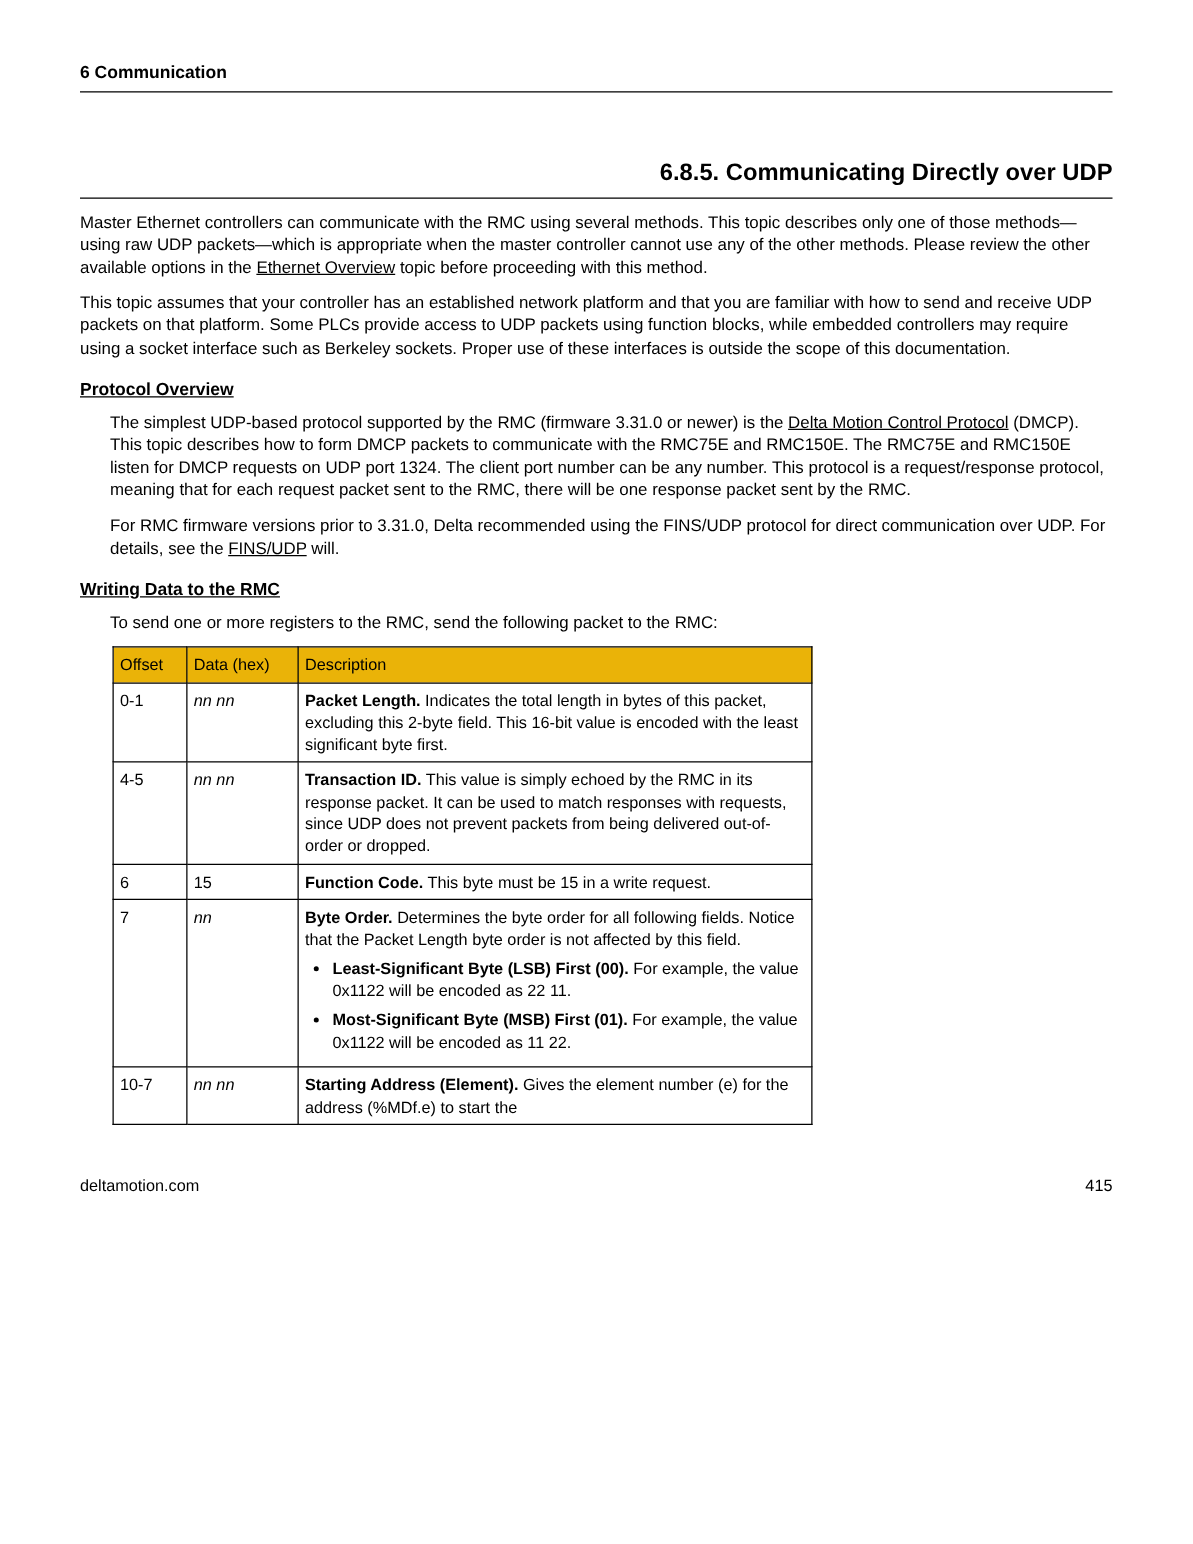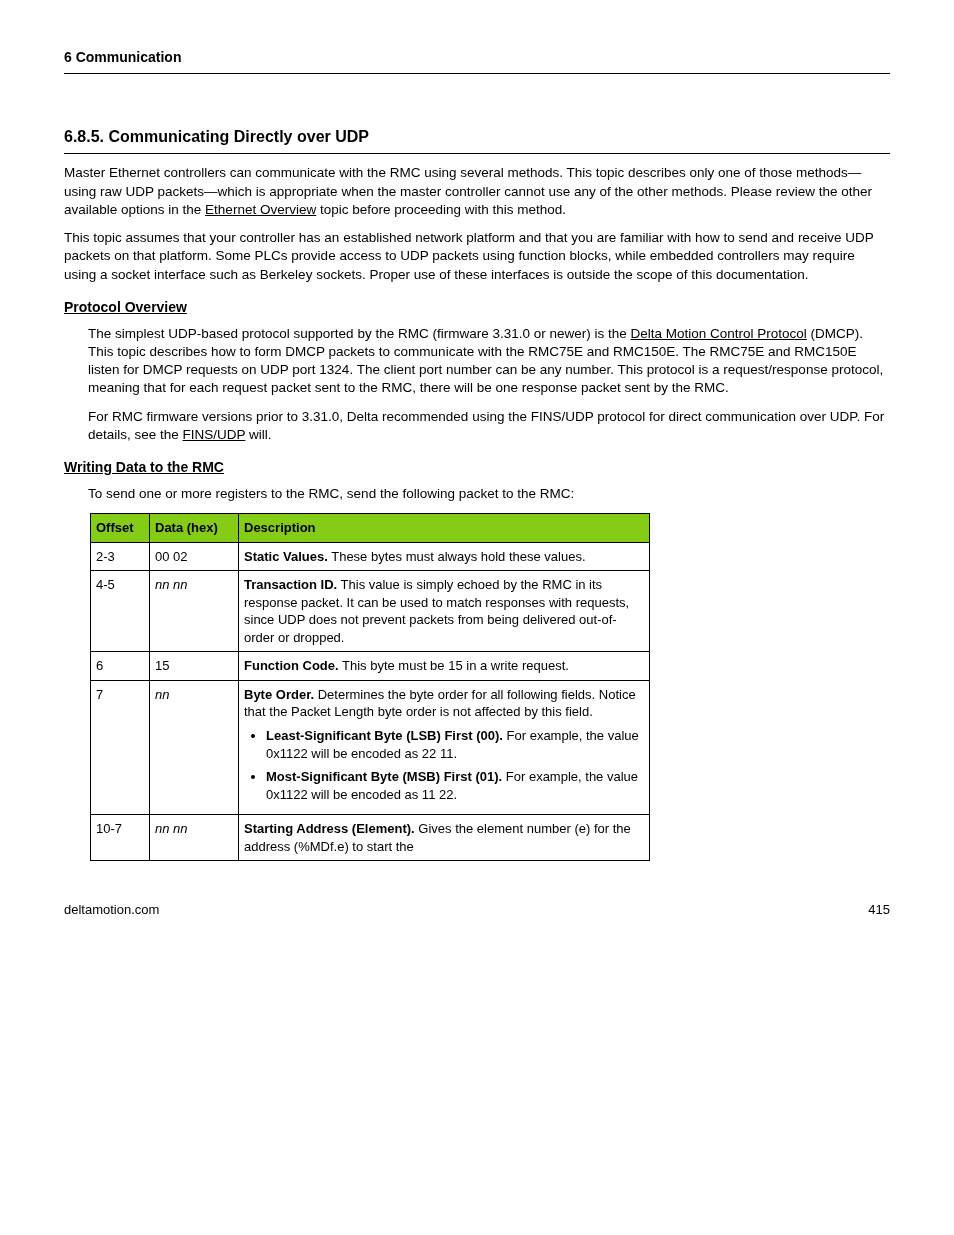--- a/index.html
+++ b/index.html
@@ -13,25 +13,26 @@
     line-height: 1.35;
   }
   .header-right {
     font-weight: bold;
     font-size: 14px;
     border-bottom: 1.5px solid #000;
     padding-bottom: 6px;
     margin-bottom: 52px;
   }
   h1.section-title {
-    font-size: 16px;
+    font-size: 19px;
     font-weight: bold;
     margin: 0 0 10px 0;
     border-bottom: 1.5px solid #000;
     padding-bottom: 6px;
+    text-align: right;
   }
   p { margin: 8px 0 10px 0; }
   .underline { text-decoration: underline; }
   h3.subhead {
     font-size: 14px;
     font-weight: bold;
     margin: 14px 0 6px 0;
     text-decoration: underline;
   }
   .indent { margin-left: 24px; }
@@ -42,22 +43,22 @@
     width: 560px;
   }
   table.packet th, table.packet td {
     border: 1px solid #000;
     padding: 5px 5px;
     vertical-align: top;
     font-size: 13px;
     text-align: left;
   }
   table.packet th {
-    background: #84cc16;
-    font-weight: bold;
+    background: #eab308;
+    font-weight: normal;
   }
   table.packet td.col-offset { width: 48px; }
   table.packet td.col-data { width: 78px; }
   .italic { font-style: italic; }
   .cell-heading { font-weight: bold; }
   ul.bullets { margin: 6px 0 4px 0; padding-left: 22px; }
   ul.bullets li { margin-bottom: 6px; }
   .footer {
     position: relative;
     margin-top: 40px;
@@ -97,23 +98,23 @@
 <table class="packet">
   <thead>
     <tr>
       <th>Offset</th>
       <th>Data (hex)</th>
       <th>Description</th>
     </tr>
   </thead>
   <tbody id="packet-body">
       <tr>
-        <td class="col-offset">2-3</td>
-        <td class="col-data">00 02</td>
-        <td><span class="cell-heading">Static Values.</span> These bytes must always hold these values.</td>
+        <td class="col-offset">0-1</td>
+        <td class="col-data italic">nn nn</td>
+        <td><span class="cell-heading">Packet Length.</span> Indicates the total length in bytes of this packet, excluding this 2-byte field. This 16-bit value is encoded with the least significant byte first.</td>
       </tr>
       <tr>
         <td class="col-offset">4-5</td>
         <td class="col-data italic">nn nn</td>
         <td><span class="cell-heading">Transaction ID.</span> This value is simply echoed by the RMC in its response packet. It can be used to match responses with requests, since UDP does not prevent packets from being delivered out-of-order or dropped.</td>
       </tr>
       <tr>
         <td class="col-offset">6</td>
         <td class="col-data">15</td>
         <td><span class="cell-heading">Function Code.</span> This byte must be 15 in a write request.</td>

